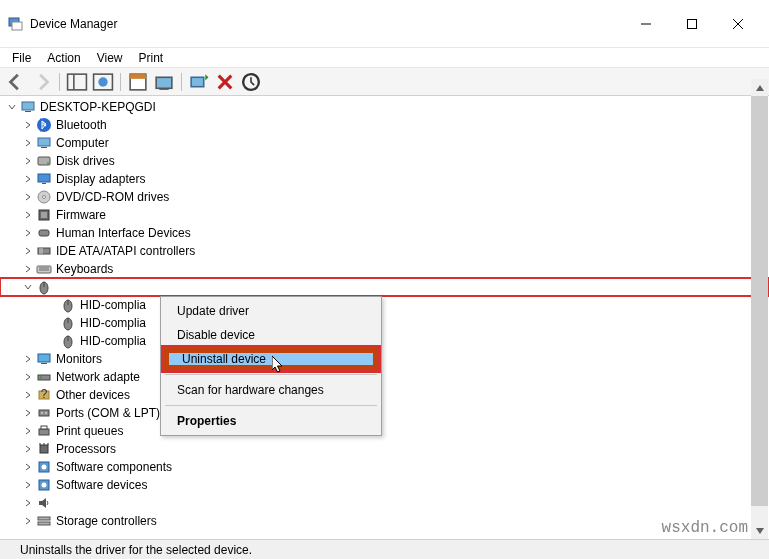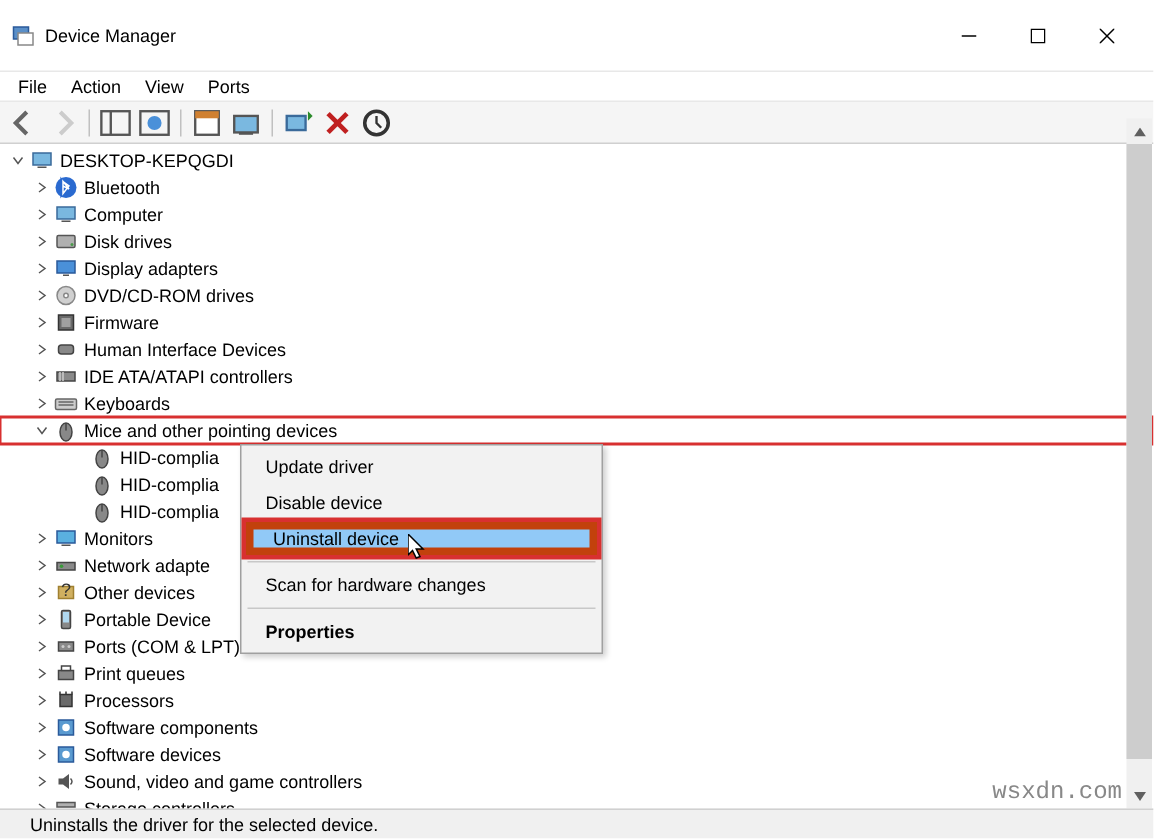--- a/index.html
+++ b/index.html
@@ -26,21 +26,21 @@
 .caret { width: 12px; height: 12px; display: flex; align-items: center; justify-content: center; flex-shrink: 0; }
 .caret svg { width: 8px; height: 8px; }
 .device-icon { width: 16px; height: 16px; margin: 0 4px 0 2px; display: flex; align-items: center; justify-content: center; flex-shrink: 0; }
 .tree-label { font-size: 12px; }
 .indent0 { padding-left: 6px; }
 .indent1 { padding-left: 22px; }
 .indent2 { padding-left: 46px; }
 
 .statusbar { position: absolute; bottom: 0; left: 0; right: 0; height: 20px; padding: 2px 20px; font-size: 12px; border-top: 1px solid #d0d0d0; background: #f0f0f0; display: flex; align-items: center; }
 
-.context-menu { position: absolute; top: 296px; left: 160px; width: 242px; background: #f2f2f2; border: 1px solid #a0a0a0; box-shadow: 2px 2px 4px rgba(0,0,0,0.2); padding: 2px; z-index: 10; text-align: center; }
+.context-menu { position: absolute; top: 296px; left: 160px; width: 222px; background: #f2f2f2; border: 1px solid #a0a0a0; box-shadow: 2px 2px 4px rgba(0,0,0,0.2); padding: 2px; z-index: 10; text-align: center; }
 .ctx-item { height: 24px; display: flex; align-items: center; padding: 0 14px; font-size: 12px; }
 .ctx-item.selected { background: #91c9f7; border: 6px solid #c2410c; padding: 0 13px; position: relative; }
 .ctx-item.highlighted-red { outline: 3px solid #d83030; outline-offset: -1px; z-index: 1; }
 .ctx-item.bold { font-weight: bold; }
 .ctx-sep { height: 1px; background: #c8c8c8; margin: 3px 2px; }
 
 .scrollbar-v { position: absolute; top: 79px; right: 1px; width: 17px; height: 460px; background: #f0f0f0; }
 .scrollbar-thumb { position: absolute; top: 17px; left: 0; width: 17px; height: 410px; background: #cdcdcd; }
 .scroll-arrow { position: absolute; left: 0; width: 17px; height: 17px; display: flex; align-items: center; justify-content: center; }
 .scroll-arrow.up { top: 0; }
@@ -78,21 +78,21 @@
           <line x1="10" y1="0" x2="0" y2="10" stroke="#000"></line>
         </svg>
       </div>
   </div>
 </div>
 
 <div class="menubar">
   <span class="menu-item">File</span>
   <span class="menu-item">Action</span>
   <span class="menu-item">View</span>
-  <span class="menu-item">Ports</span>
+  <span class="menu-item">Print</span>
 </div>
 
 <div class="toolbar">
   <div class="tool-btn">
       <svg viewBox="0 0 12 12">
         <path d="M7 2 L3 6 L7 10" fill="none" stroke="#666" stroke-width="1.5"></path>
       </svg>
     </div>
   <div class="tool-btn">
       <svg viewBox="0 0 12 12">
@@ -296,21 +296,20 @@
         <svg viewBox="0 0 8 8">
           <path d="M1 2 L4 6 L7 2" fill="none" stroke="#555"></path>
         </svg>
       </span>
     <span class="device-icon">
         <svg viewBox="0 0 16 16">
           <ellipse cx="8" cy="9" rx="4" ry="6" fill="#888" stroke="#444"></ellipse>
           <line x1="8" y1="3" x2="8" y2="8" stroke="#444"></line>
         </svg>
       </span>
-    <span class="tree-label">Mice and other pointing devices</span>
   </div>
 
   <div class="tree-row indent2">
       <span class="caret"></span>
       <span class="device-icon">
         <svg viewBox="0 0 16 16">
           <ellipse cx="8" cy="9" rx="4" ry="6" fill="#888" stroke="#444"></ellipse>
           <line x1="8" y1="3" x2="8" y2="8" stroke="#444"></line>
         </svg>
       </span>
@@ -370,34 +369,20 @@
           <path d="M2 1 L6 4 L2 7" fill="none" stroke="#555"></path>
         </svg>
       </span>
       <span class="device-icon">
         <svg viewBox="0 0 16 16">
           <rect x="3" y="4" width="10" height="8" fill="#d0b060" stroke="#a08030"></rect>
           <text x="8" y="10.5" font-size="7" text-anchor="middle" fill="#333">?</text>
         </svg>
       </span>
       <span class="tree-label">Other devices</span>
-    </div>
-    <div class="tree-row indent1">
-      <span class="caret">
-        <svg viewBox="0 0 8 8">
-          <path d="M2 1 L6 4 L2 7" fill="none" stroke="#555"></path>
-        </svg>
-      </span>
-      <span class="device-icon">
-        <svg viewBox="0 0 16 16">
-          <rect x="5" y="2" width="6" height="12" rx="1" fill="#888" stroke="#444"></rect>
-          <rect x="6" y="3" width="4" height="7" fill="#b0d8f0"></rect>
-        </svg>
-      </span>
-      <span class="tree-label">Portable Device</span>
     </div>
     <div class="tree-row indent1">
       <span class="caret">
         <svg viewBox="0 0 8 8">
           <path d="M2 1 L6 4 L2 7" fill="none" stroke="#555"></path>
         </svg>
       </span>
       <span class="device-icon">
         <svg viewBox="0 0 16 16">
           <rect x="3" y="5" width="10" height="6" fill="#8a8a8a" stroke="#444"></rect>
@@ -470,21 +455,20 @@
         <svg viewBox="0 0 8 8">
           <path d="M2 1 L6 4 L2 7" fill="none" stroke="#555"></path>
         </svg>
       </span>
       <span class="device-icon">
         <svg viewBox="0 0 16 16">
           <path d="M3 6 L6 6 L10 3 L10 13 L6 10 L3 10 Z" fill="#555"></path>
           <path d="M11 6 Q13 8 11 10" fill="none" stroke="#555"></path>
         </svg>
       </span>
-      <span class="tree-label">Sound, video and game controllers</span>
     </div>
     <div class="tree-row indent1">
       <span class="caret">
         <svg viewBox="0 0 8 8">
           <path d="M2 1 L6 4 L2 7" fill="none" stroke="#555"></path>
         </svg>
       </span>
       <span class="device-icon">
         <svg viewBox="0 0 16 16">
           <rect x="2" y="4" width="12" height="3" fill="#b0b0b0" stroke="#555"></rect>

